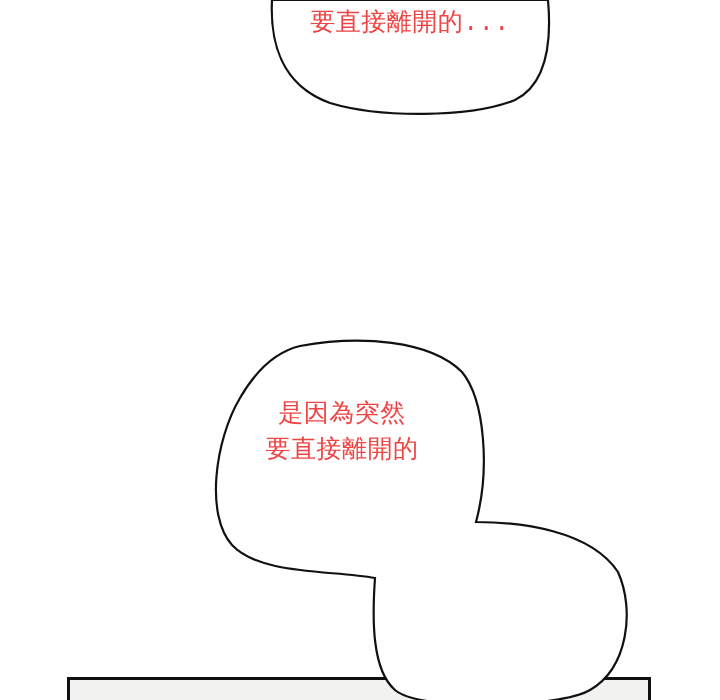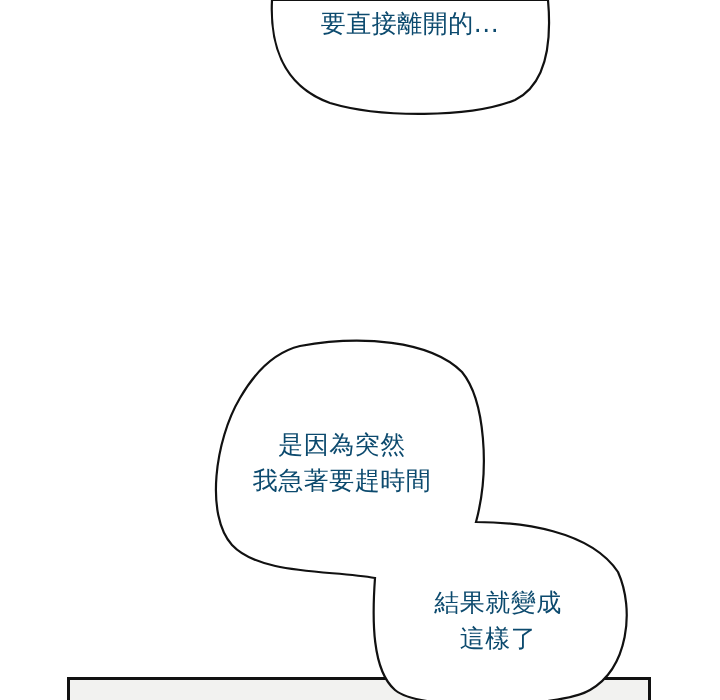--- a/index.html
+++ b/index.html
@@ -4,23 +4,23 @@
   <style>
     html, body { margin: 0; padding: 0; }
     body {
       width: 720px; height: 700px; overflow: hidden;
       background: #ffffff; position: relative;
       font-family: "DejaVu Sans", sans-serif;
     }
     .canvas { position: absolute; inset: 0; }
     svg.bubbles { position: absolute; left: 0; top: 0; }
     .text {
-      position: absolute; color: #0c4a6e;
+      position: absolute; color: #ef4444;
       font-size: 25px; line-height: 36px;
-      text-align: center; white-space: nowrap; letter-spacing: 0.5px;
+      text-align: center; white-space: nowrap; letter-spacing: 0.5px; font-family: Liberation Mono, monospace;
     }
     .line { display: block; }
     .panel {
       position: absolute; left: 67px; top: 677px;
       width: 584px; height: 30px;
       border: 3px solid #111; box-sizing: border-box;
       background: #f2f2f0;
     }
   </style>
 </head>
@@ -43,23 +43,19 @@
          C 372 670, 372 620, 375 578
          C 330 570, 260 575, 232 545
          C 205 515, 215 440, 240 398
          C 255 372, 275 352, 300 346 Z" fill="#fff" stroke="#111" stroke-width="2.2"></path>
   </svg>
 
   <div class="text" style="left:300px; top:6px; width:220px;">
     <span class="line">要直接離開的...</span>
   </div>
 
-  <div class="text" style="left:228px; top:397px; width:228px;margin-top:30px;">
+  <div class="text" style="left:228px; top:397px; width:228px;">
     <span class="line">是因為突然</span>
-    <span class="line">我急著要趕時間</span>
+    <span class="line">要直接離開的</span>
   </div>
 
-  <div class="text" style="left:408px; top:585px; width:180px;">
-    <span class="line">結果就變成</span>
-    <span class="line">這樣了</span>
-  </div>
 
 </div>
 
 </body></html>

